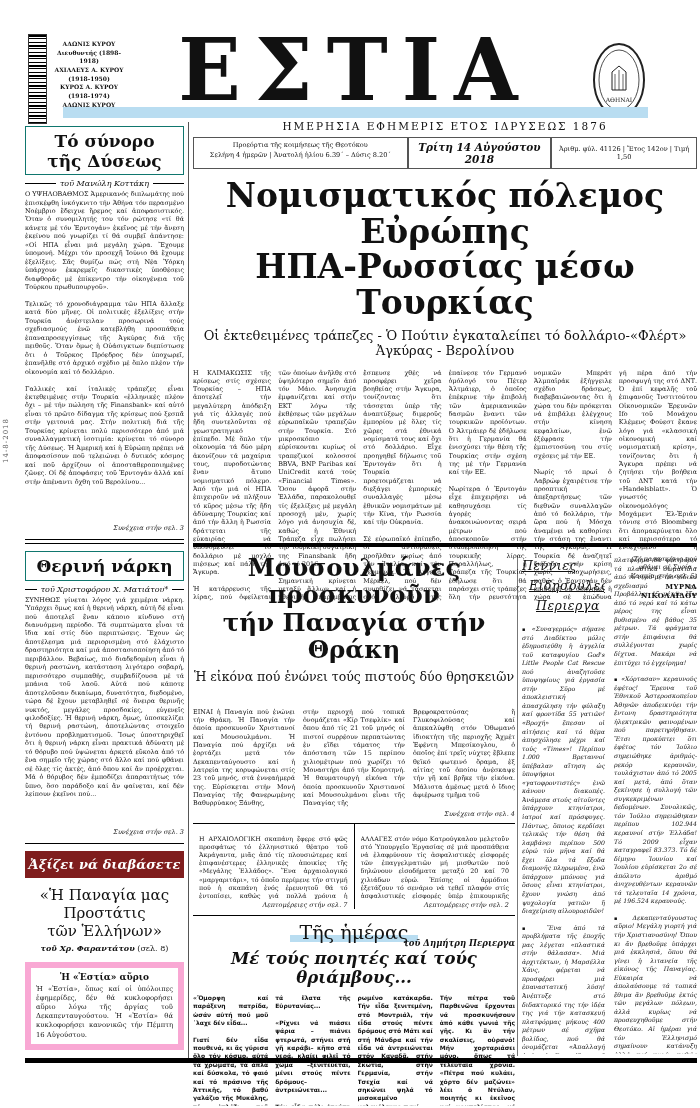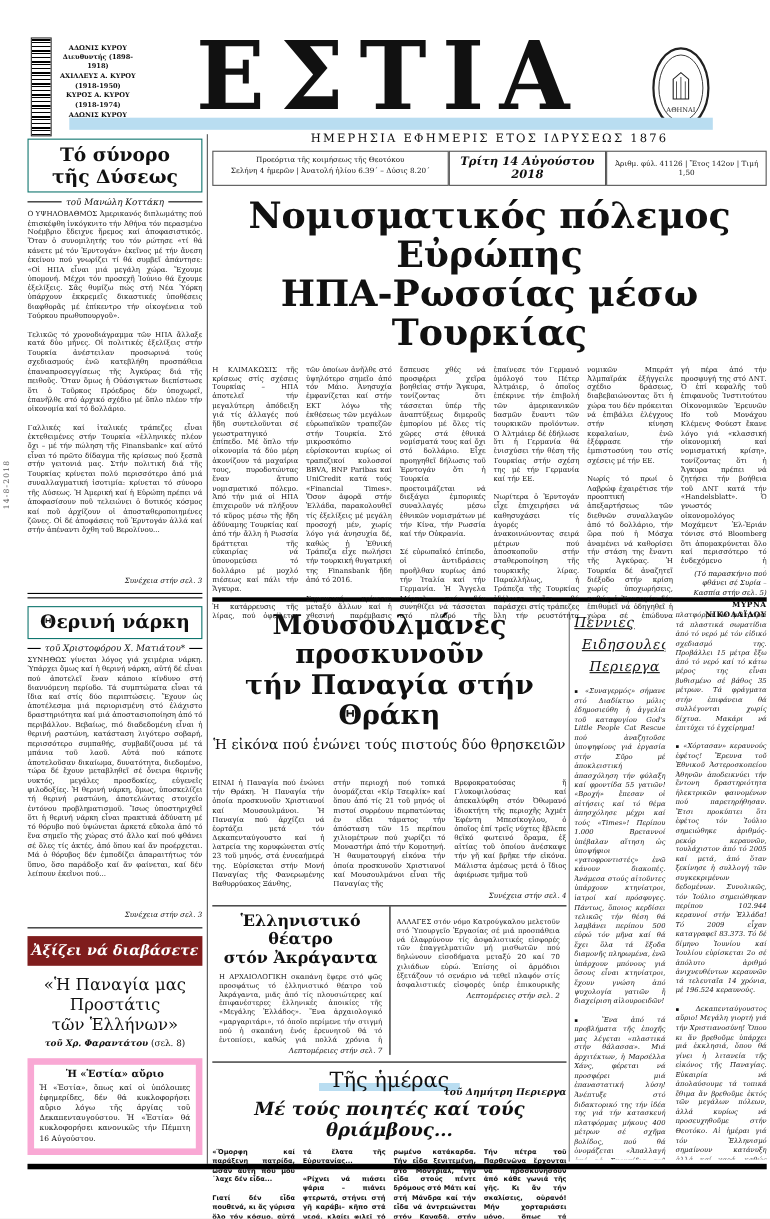--- a/index.html
+++ b/index.html
@@ -169,20 +169,21 @@
     <div class="inforow">
       <div class="infobox a">
         <div>Προεόρτια τῆς κοιμήσεως τῆς Θεοτόκου</div>
         <div>Σελήνη 4 ἡμερῶν | Ἀνατολή ἡλίου 6.39΄ – Δύσις 8.20΄</div>
       </div>
       <div class="infobox b">Τρίτη 14 Αὐγούστου 2018</div>
       <div class="infobox c">Ἀριθμ. φύλ. 41126 | Ἔτος 142ον | Τιμή 1,50</div>
     </div>
     <div class="headline">Νομισματικός πόλεμος Εὐρώπης
 ΗΠΑ-Ρωσσίας μέσω Τουρκίας</div>
+    <div class="subhead">Οἱ ἐκτεθειμένες τράπεζες - Ὁ Πούτιν ἐγκαταλείπει τό δολλάριο-«Φλέρτ» Ἀγκύρας - Βερολίνου</div>
     <div class="lead-cols">
       <div class="lead-col">Η ΚΛΙΜΑΚΩΣΙΣ τῆς κρίσεως στίς σχέσεις Τουρκίας – ΗΠΑ ἀποτελεῖ τήν μεγαλύτερη ἀπόδειξη γιά τίς ἀλλαγές πού ἤδη συντελοῦνται σέ γεωστρατηγικό ἐπίπεδο. Μέ ὅπλο τήν οἰκονομία τά δύο μέρη ἀκονίζουν τά μαχαίρια τους, πυροδοτώντας ἕναν ἄτυπο νομισματικό πόλεμο. Ἀπό τήν μιά οἱ ΗΠΑ ἐπιχειροῦν νά πλήξουν τό κῦρος μέσω τῆς ἤδη ἀδύναμης Τουρκίας καί ἀπό τήν ἄλλη ἡ Ρωσσία δράττεται τῆς εὐκαιρίας νά ὑπονομεύσει τό δολλάριο μέ μοχλό πιέσεως καί πάλι τήν Ἄγκυρα.
 
 Ἡ κατάρρευσις τῆς λίρας, πού ὀφείλεται στούς νέους δασμούς τούς ὁποίους ἐπέβαλε ὁ Τράμπ, δέν προκάλεσε συναγερμό μόνο στό ἐπιτελεῖο τοῦ Ἐρντογάν, τό ὁποῖο ἔσπευσε νά ἀνακοινώσει πρωτοφανῆ μέτρα. Ἐμφανεῖς εἶναι ἤδη οἱ ἐπιπτώσεις καί στίς εὐρωπαϊκές ἀγορές, μέ τά ἰταλικά ὁμόλογα νά καταγράφουν τίς μεγαλύτερες ἀπώλειες, τό spread</div>
       <div class="lead-col">τῶν ὁποίων ἀνῆλθε στό ὑψηλότερο σημεῖο ἀπό τόν Μάιο. Ἀνησυχία ἐμφανίζεται καί στήν ΕΚΤ λόγω τῆς ἐκθέσεως τῶν μεγάλων εὐρωπαϊκῶν τραπεζῶν στήν Τουρκία. Στό μικροσκόπιο εὑρίσκονται κυρίως οἱ τραπεζικοί κολοσσοί BBVA, BNP Paribas καί UniCredit κατά τούς «Financial Times». Ὅσον ἀφορᾶ στήν Ἑλλάδα, παρακολουθεῖ τίς ἐξελίξεις μέ μεγάλη προσοχή μέν, χωρίς λόγο γιά ἀνησυχία δέ, καθώς ἡ Ἐθνική Τράπεζα εἶχε πωλήσει τήν τουρκική θυγατρική της Finansbank ἤδη ἀπό τό 2016.
 
 Σημαντική κρίνεται μεταξύ ἄλλων καί ἡ χθεσινή παρέμβασις τοῦ Ἀμερικανοῦ πρέσβεως Τζέφφρυ Πάιατ, ἐπιβεβαιώνουσα τόν αὐξημένο γεωστρατηγικό ρόλο πού ἔχει ἡ χώρα γιά τίς ΗΠΑ. Ἐρωτηθείς ἐάν ἡ ἔντασις ἀνάμεσα στίς ΗΠΑ καί τήν Τουρκία θά ἐπηρεάσει τίς ἑλληνοτουρκικές σχέσεις, ὁ κ. Πάιατ ἀπεφάνθη ὅτι ἡ Ἑλλάς εὑρίσκεται ἔναντι τοῦ ἀντιστοίχου γερμανι-</div>
       <div class="lead-col">ἔσπευσε χθές νά προσφέρει χεῖρα βοηθείας στήν Ἄγκυρα, τονίζοντας ὅτι τάσσεται ὑπέρ τῆς ἀναπτύξεως διμεροῦς ἐμπορίου μέ ὅλες τίς χῶρες στά ἐθνικά νομίσματά τους καί ὄχι στό δολλάριο. Εἶχε προηγηθεῖ δήλωσις τοῦ Ἐρντογάν ὅτι ἡ Τουρκία προετοιμάζεται νά διεξάγει ἐμπορικές συναλλαγές μέσω ἐθνικῶν νομισμάτων μέ τήν Κίνα, τήν Ρωσσία καί τήν Οὐκρανία.
 
 Σέ εὐρωπαϊκό ἐπίπεδο, οἱ ἀντιδράσεις προῆλθαν κυρίως ἀπό τήν Ἰταλία καί τήν Γερμανία. Ἡ Ἄγγελα Μέρκελ, πού δέν συνηθίζει νά τάσσεται στό πλευρό τῆς γείτονος, δήλωσε χθές πώς «ἡ Γερμανία θά ἤθελε νά δεῖ μιά οἰκονομικῶς εὐημεροῦσα Τουρκία», τονίζοντας ὅτι κανείς δέν ἔχει συμφέρον ἀπό μιά ἀποσταθεροποίηση τῆς οἰκονομίας τῆς χώρας. Αἴσθηση προκάλεσε καί ἡ αἰφνιδιαστική ἐπίθεσις φιλίας τῆς Ἀγκύρας πρός τό Βερολίνο. Στό ἄλλο μέτωπο, τό Κρεμλίνο</div>
@@ -206,22 +207,20 @@
     <div class="f-subhead">Ἡ εἰκόνα πού ἑνώνει τούς πιστούς δύο θρησκειῶν</div>
     <div class="f-cols">
       <div class="f-col">ΕΙΝΑΙ ἡ Παναγία πού ἑνώνει τήν Θράκη. Ἡ Παναγία τήν ὁποία προσκυνοῦν Χριστιανοί καί Μουσουλμάνοι. Ἡ Παναγία πού ἀρχίζει νά ἑορτάζει μετά τόν Δεκαπενταύγουστο καί ἡ λατρεία της κορυφώνεται στίς 23 τοῦ μηνός, στά ἐννεαήμερά της. Εὑρίσκεται στήν Μονή Παναγίας τῆς Φανερωμένης Βαθυρρύακος Ξάνθης,</div>
       <div class="f-col">στήν περιοχή πού τοπικά ὀνομάζεται «Κίρ Τσεφλίκ» καί ὅπου ἀπό τίς 21 τοῦ μηνός οἱ πιστοί συρρέουν περπατώντας ἐν εἴδει τάματος τήν ἀπόσταση τῶν 15 περίπου χιλιομέτρων πού χωρίζει τό Μοναστήρι ἀπό τήν Κομοτηνή. Ἡ θαυματουργή εἰκόνα τήν ὁποία προσκυνοῦν Χριστιανοί καί Μουσουλμάνοι εἶναι τῆς Παναγίας τῆς</div>
       <div class="f-col">Βρεφοκρατούσας ἤ Γλυκοφιλούσας καί ἀπεκαλύφθη στόν Ὀθωμανό ἰδιοκτήτη τῆς περιοχῆς Ἀχμέτ Ἐφέντη Μπεσίκογλου, ὁ ὁποῖος ἐπί τρεῖς νύχτες ἔβλεπε θεϊκό φωτεινό ὅραμα, ἐξ αἰτίας τοῦ ὁποίου ἀνέσκαψε τήν γῆ καί βρῆκε τήν εἰκόνα. Μάλιστα ἀμέσως μετά ὁ ἴδιος ἀφιέρωσε τμῆμα τοῦ</div>
     </div>
     <div class="f-more">Συνέχεια στήν σελ. 4</div>
 
     <div class="sub-row">
       <div class="sub-art">
-        <div class="sub-title">Ἑλληνιστικό θέατρο
-στόν Ἀκράγαντα</div>
         <div class="sub-body">Η ΑΡΧΑΙΟΛΟΓΙΚΗ σκαπάνη ἔφερε στό φῶς προσφάτως τό ἑλληνιστικό θέατρο τοῦ Ἀκράγαντα, μιᾶς ἀπό τίς πλουσιώτερες καί ἐπιφανέστερες ἑλληνικές ἀποικίες τῆς «Μεγάλης Ἑλλάδος». Ἕνα ἀρχαιολογικό «μαργαριτάρι», τό ὁποῖο περίμενε τήν στιγμή πού ἡ σκαπάνη ἑνός ἐρευνητοῦ θά τό ἐντοπίσει, καθώς γιά πολλά χρόνια ἡ τοποθεσία του παρέμενε ἕνα μυστήριο, ὅπως ἀναφέρεται σέ ἄρθρο τῆς ἱστοσελίδος τοῦ «National Geographic Italia».</div>
         <div class="more">Λεπτομέρειες στήν σελ. 7</div>
       </div>
       <div class="sub-art">
         <div class="sub-body">ΑΛΛΑΓΕΣ στόν νόμο Κατρούγκαλου μελετοῦν στό Ὑπουργεῖο Ἐργασίας σέ μιά προσπάθεια νά ἐλαφρύνουν τίς ἀσφαλιστικές εἰσφορές τῶν ἐπαγγελματιῶν μή μισθωτῶν πού δηλώνουν εἰσοδήματα μεταξύ 20 καί 70 χιλιάδων εὐρώ. Ἐπίσης οἱ ἁρμόδιοι ἐξετάζουν τό σενάριο νά τεθεῖ πλαφόν στίς ἀσφαλιστικές εἰσφορές ὑπέρ ἐπικουρικῆς ἀσφαλίσεως, ὥστε νά ἐπιβάλλονται μόνον ἐπί τοῦ κατωτάτου ἀσφαλιστέου εἰσοδήματος, ἤτοι τῶν 586 εὐρώ τόν μῆνα (40,73 εὐρώ τόν μῆνα).</div>
         <div class="more">Λεπτομέρειες στήν σελ. 2</div>
       </div>
     </div>
 
     <div class="imeras">

